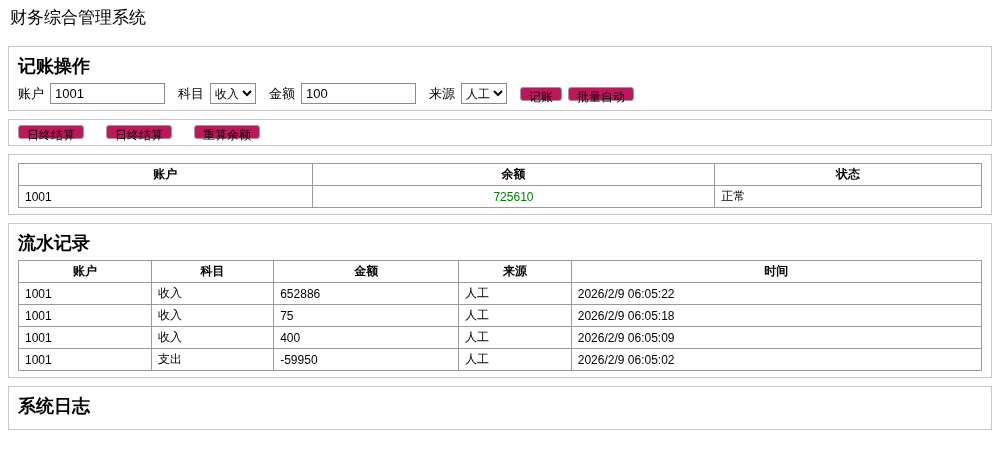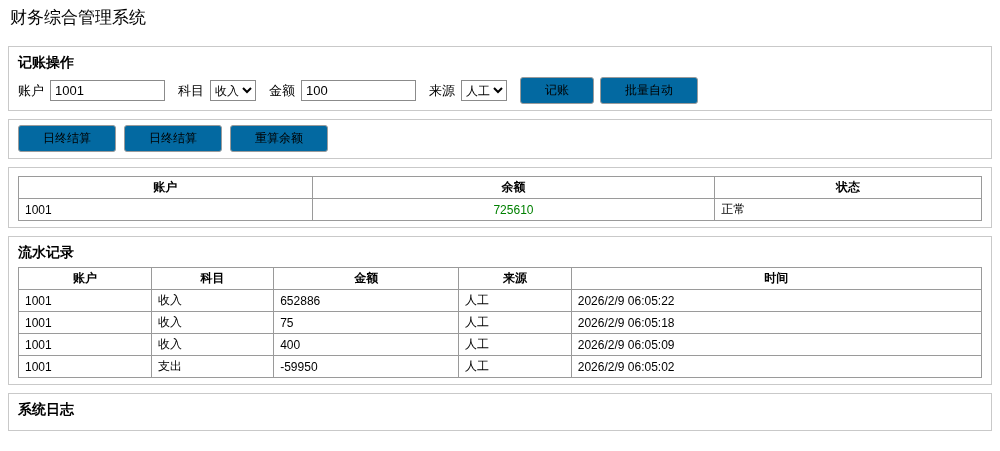--- a/index.html
+++ b/index.html
@@ -17,21 +17,21 @@
     margin: 0 0 18px 2px;
     line-height: 1.2;
   }
   .section {
     border: 1px solid #c9c9c9;
     padding: 5px 9px 6px 9px;
     margin-bottom: 8px;
   }
   .section-title {
     font-weight: bold;
-    font-size: 14px;
+    font-size: 18px;
     margin: 2px 0 5px 0;
   }
   .form-row {
     display: flex;
     align-items: center;
     gap: 6px;
     flex-wrap: nowrap;
   }
   .form-row .grp { margin-left: 7px; display: flex; align-items: center; gap: 6px; }
   .form-row .grp:first-child { margin-left: 0; }
@@ -48,29 +48,29 @@
     height: 21px;
     border: 1px solid #8b8b8b;
     background: #fff;
     font-family: "Liberation Sans", sans-serif;
     font-size: 12px;
   }
   button.btn {
     font-family: "Liberation Sans", sans-serif;
     font-size: 12px;
     color: #000;
-    background: #0369a1;
+    background: #be185d;
     border: 1px solid #9b9b9b;
     border-radius: 3px;
-    padding: 3px 24px;
-    height: 27px;
+    padding: 3px 8px;
+    height: 14px;
     line-height: 13px;
     cursor: pointer;
   }
-  .btn-row { display: flex; gap: 8px; }
+  .btn-row { display: flex; gap: 22px; }
   table {
     width: 100%;
     border-collapse: collapse;
     margin-top: 3px;
   }
   th, td {
     border: 1px solid #9a9a9a;
     font-size: 12px;
     padding: 2px 6px;
     height: 20px;

